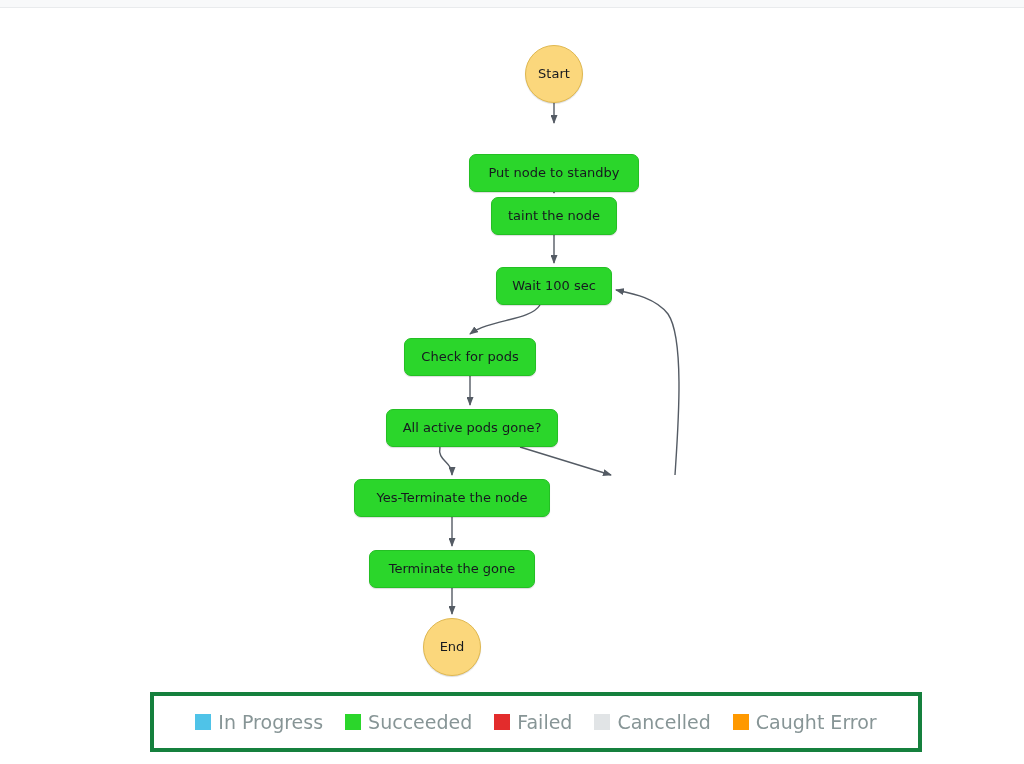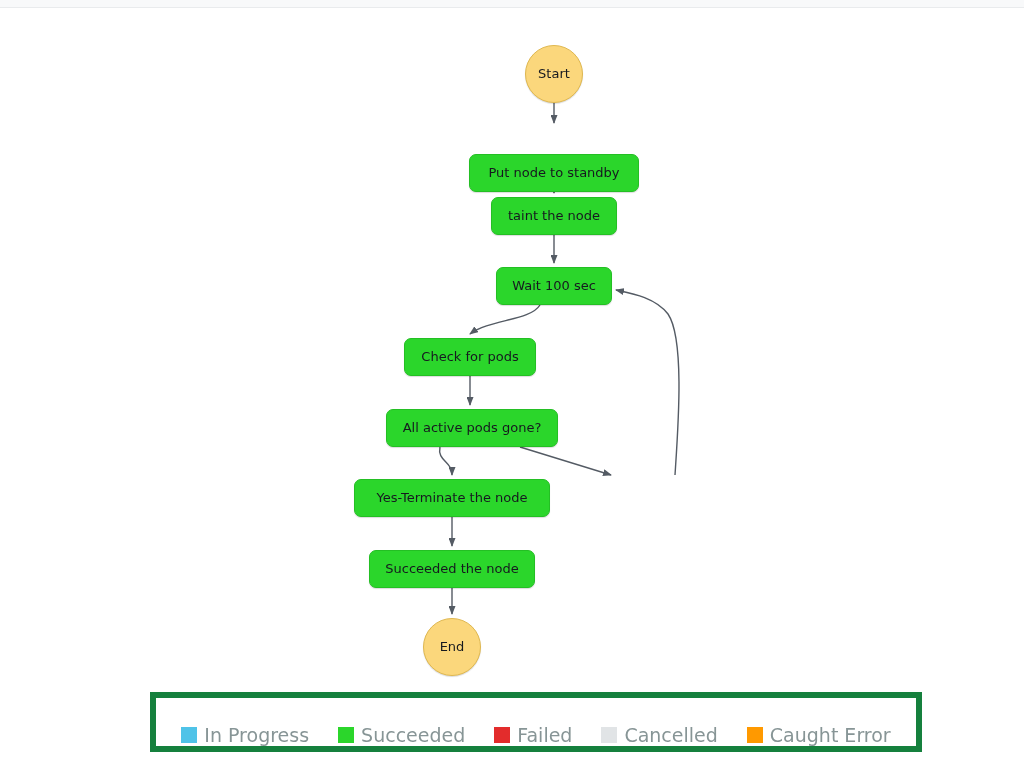--- a/index.html
+++ b/index.html
@@ -67,25 +67,25 @@
   .node.choice-label {
     background: #ffffff;
     border: 1px dashed #aeb1b5;
     border-radius: 7px;
     color: #16191f;
   }
   #legend {
     position: absolute;
     box-sizing: border-box;
     background: #ffffff;
-    border: 6px solid #15803d;
+    border: 4px solid #15803d;
     display: flex;
-    align-items: flex-end;
+    align-items: center;
     justify-content: center;
-    gap: 7px;
+    gap: 0px;
   }
   .legend-item {
     display: flex;
     align-items: center;
     margin: 0 11px;
   }
   .legend-swatch {
     width: 16px;
     height: 16px;
     margin-right: 7px;
@@ -156,21 +156,21 @@
 
   <div class="node state" style="left:386px; top:400px; width:172px; height:38px;">
     <span>All active pods gone?</span>
   </div>
 
   <div class="node state" style="left:354px; top:470px; width:196px; height:38px;">
     <span>Yes-Terminate the node</span>
   </div>
 
   <div class="node state" style="left:369px; top:541px; width:166px; height:38px;">
-    <span>Succeeded the node</span>
+    <span>Terminate the gone</span>
   </div>
 
   <div class="node terminal" style="left:423px; top:609px; width:58px; height:58px;">
     <span>End</span>
   </div>
 
 
   <div id="legend" style="left:150px; top:683px; width:772px; height:60px;">
 
     <div class="legend-item">

